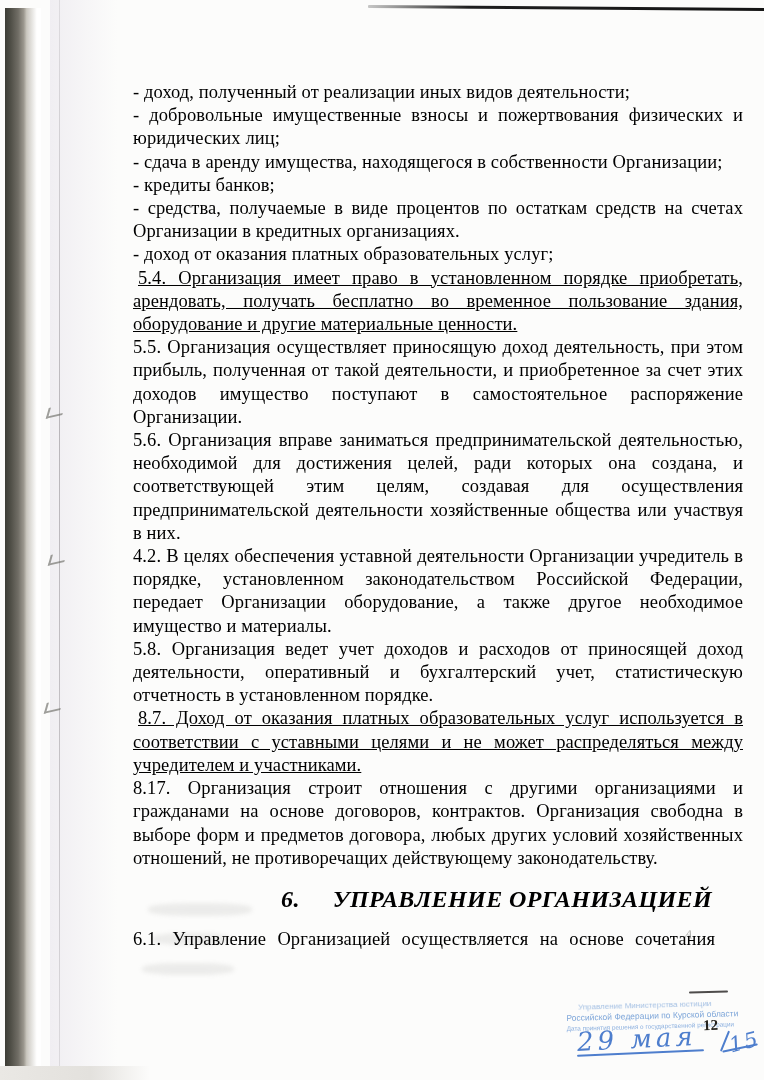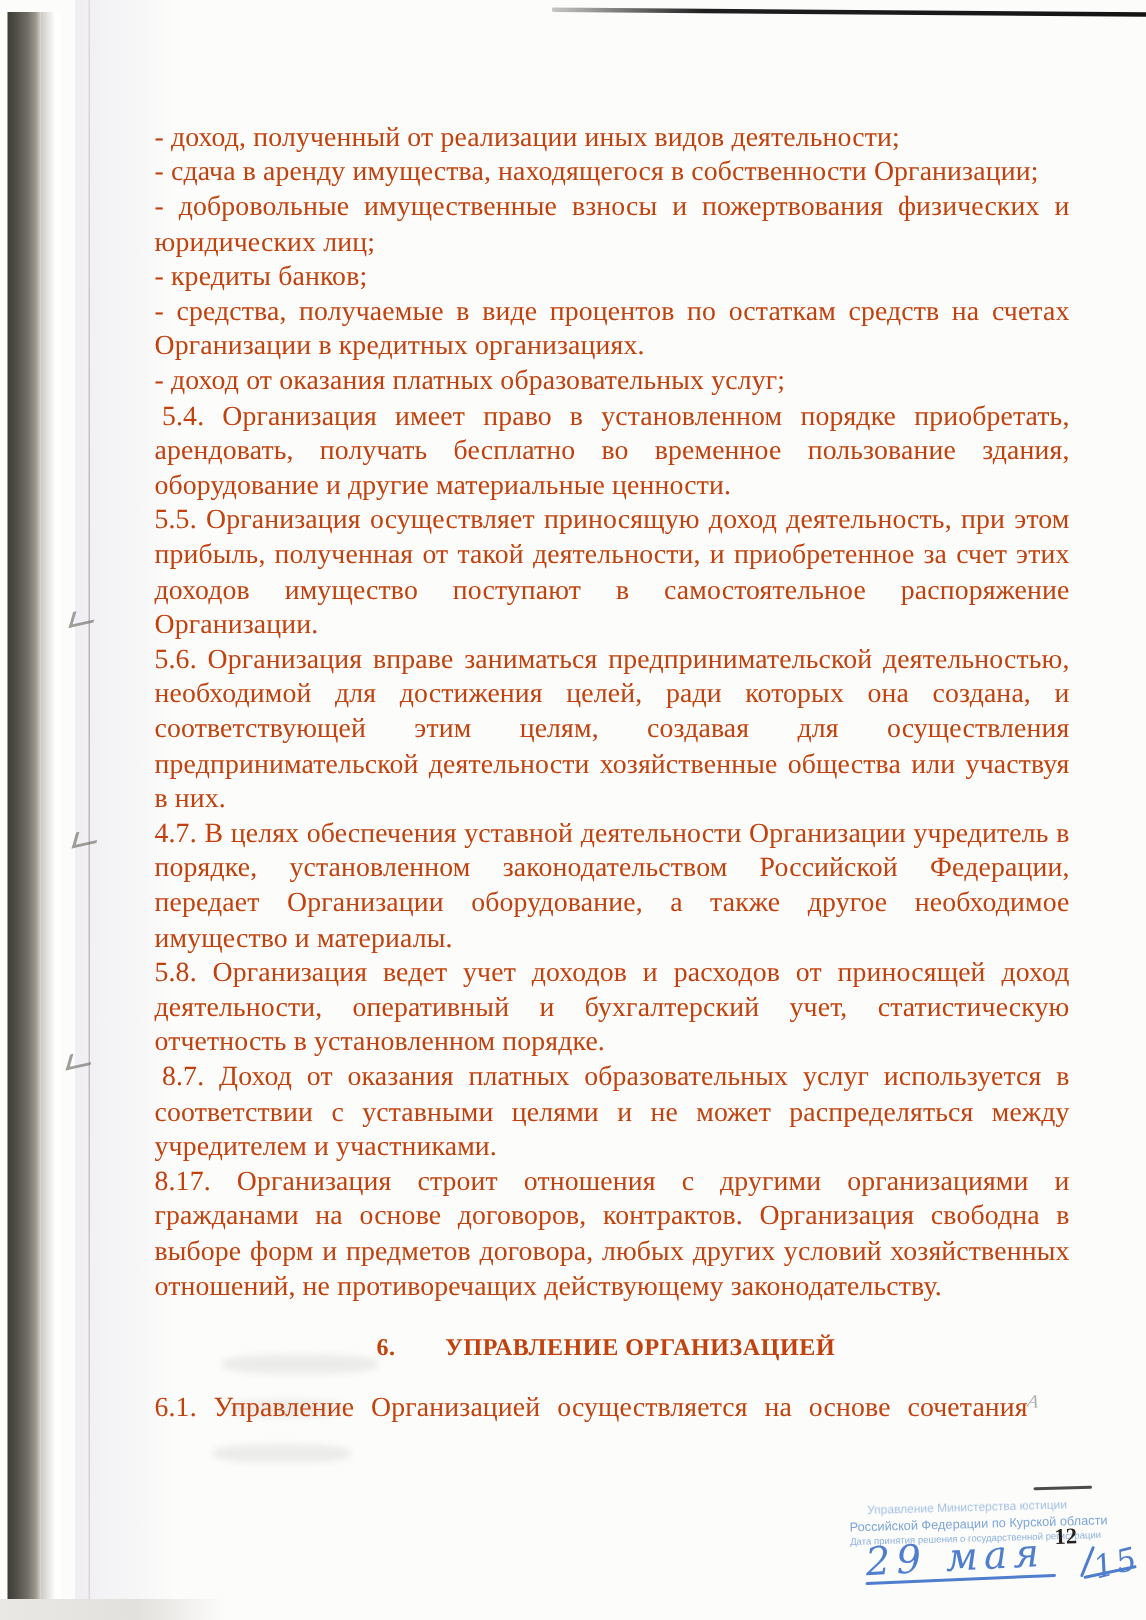--- a/index.html
+++ b/index.html
@@ -45,29 +45,29 @@
   .dash-artifact{
     position:absolute;left:689px;top:991px;width:39px;height:2px;background:#2f2d2b;
     transform:rotate(-1.5deg);border-radius:1px;opacity:.85;
   }
   .corner-mark{
     position:absolute;left:685px;top:927px;color:#9a9a96;
     font:italic 12px "Liberation Serif", serif;transform:rotate(8deg);opacity:.8;
   }
   
   .content{
-    position:absolute;left:103px;top:81px;width:610px;
-    font-size:18.5px;line-height:23.2px;color:#c2410c;
+    position:absolute;left:133px;top:81px;width:610px;
+    font-size:18.5px;line-height:23.2px;color:#000000;
     text-align:justify;letter-spacing:.1px;
   }
   .content p{margin:0;}
-  .indent{text-indent:5px;}
+  .indent{text-indent:5px;text-decoration:underline;}
   .section-heading{
-    margin:16px 0 16px 0;font-size:16px;line-height:26px;font-weight:bold;
-    text-align:left;padding-left:148px;letter-spacing:.4px;white-space:nowrap;
+    margin:16px 0 16px 0;font-size:24px;line-height:26px;font-weight:bold;
+    text-align:left;padding-left:148px;letter-spacing:.4px;white-space:nowrap;font-style:italic;
   }
   .section-heading .num{margin-right:33px;}
   .stretch{word-spacing:6.5px;}
   
   .stamp{
     position:absolute;left:566px;top:1003px;width:200px;
     transform:rotate(-1.6deg);transform-origin:left top;
     color:#7ea6d9;font-family:"Liberation Sans", sans-serif;
     text-align:left;
   }
@@ -116,31 +116,31 @@
 <div class="bottom-left-patch"></div>
 <div class="smudge" style="left:148px;top:903px;width:104px;height:13px;"></div>
 <div class="smudge" style="left:152px;top:933px;width:78px;height:12px;"></div>
 <div class="smudge" style="left:142px;top:963px;width:92px;height:12px;"></div>
 <div class="dash-artifact"></div>
 <div class="corner-mark">А</div>
 
 <main class="content">
   <section>
     <p>- доход, полученный от реализации иных видов деятельности;</p>
+    <p>- добровольные имущественные взносы и пожертвования физических и юридических лиц;</p>
     <p>- сдача в аренду имущества, находящегося в собственности Организации;</p>
-    <p>- добровольные имущественные взносы и пожертвования физических и юридических лиц;</p>
     <p>- кредиты банков;</p>
     <p>- средства, получаемые в виде процентов по остаткам средств на счетах Организации в кредитных организациях.</p>
     <p>- доход от оказания платных образовательных услуг;</p>
   </section>
 
   <p class="indent">5.4. Организация имеет право в установленном порядке приобретать, арендовать, получать бесплатно во временное пользование здания, оборудование и другие материальные ценности.</p>
   <p>5.5. Организация осуществляет приносящую доход деятельность, при этом прибыль, полученная от такой деятельности, и приобретенное за счет этих доходов имущество поступают в самостоятельное распоряжение Организации.</p>
   <p>5.6. Организация вправе заниматься предпринимательской деятельностью, необходимой для достижения целей, ради которых она создана, и соответствующей этим целям, создавая для осуществления предпринимательской деятельности хозяйственные общества или участвуя в них.</p>
-  <p>4.7. В целях обеспечения уставной деятельности Организации учредитель в порядке, установленном законодательством Российской Федерации, передает Организации оборудование, а также другое необходимое имущество и материалы.</p>
+  <p>4.2. В целях обеспечения уставной деятельности Организации учредитель в порядке, установленном законодательством Российской Федерации, передает Организации оборудование, а также другое необходимое имущество и материалы.</p>
   <p>5.8. Организация ведет учет доходов и расходов от приносящей доход деятельности, оперативный и бухгалтерский учет, статистическую отчетность в установленном порядке.</p>
   <p class="indent">8.7. Доход от оказания платных образовательных услуг используется в соответствии с уставными целями и не может распределяться между учредителем и участниками.</p>
   <p>8.17. Организация строит отношения с другими организациями и гражданами на основе договоров, контрактов. Организация свободна в выборе форм и предметов договора, любых других условий хозяйственных отношений, не противоречащих действующему законодательству.</p>
 
   <h2 class="section-heading"><span class="num">6.</span><span>УПРАВЛЕНИЕ ОРГАНИЗАЦИЕЙ</span></h2>
 
   <p class="stretch">6.1. Управление Организацией осуществляется на основе сочетания</p>
 </main>
 
 <div class="stamp">

